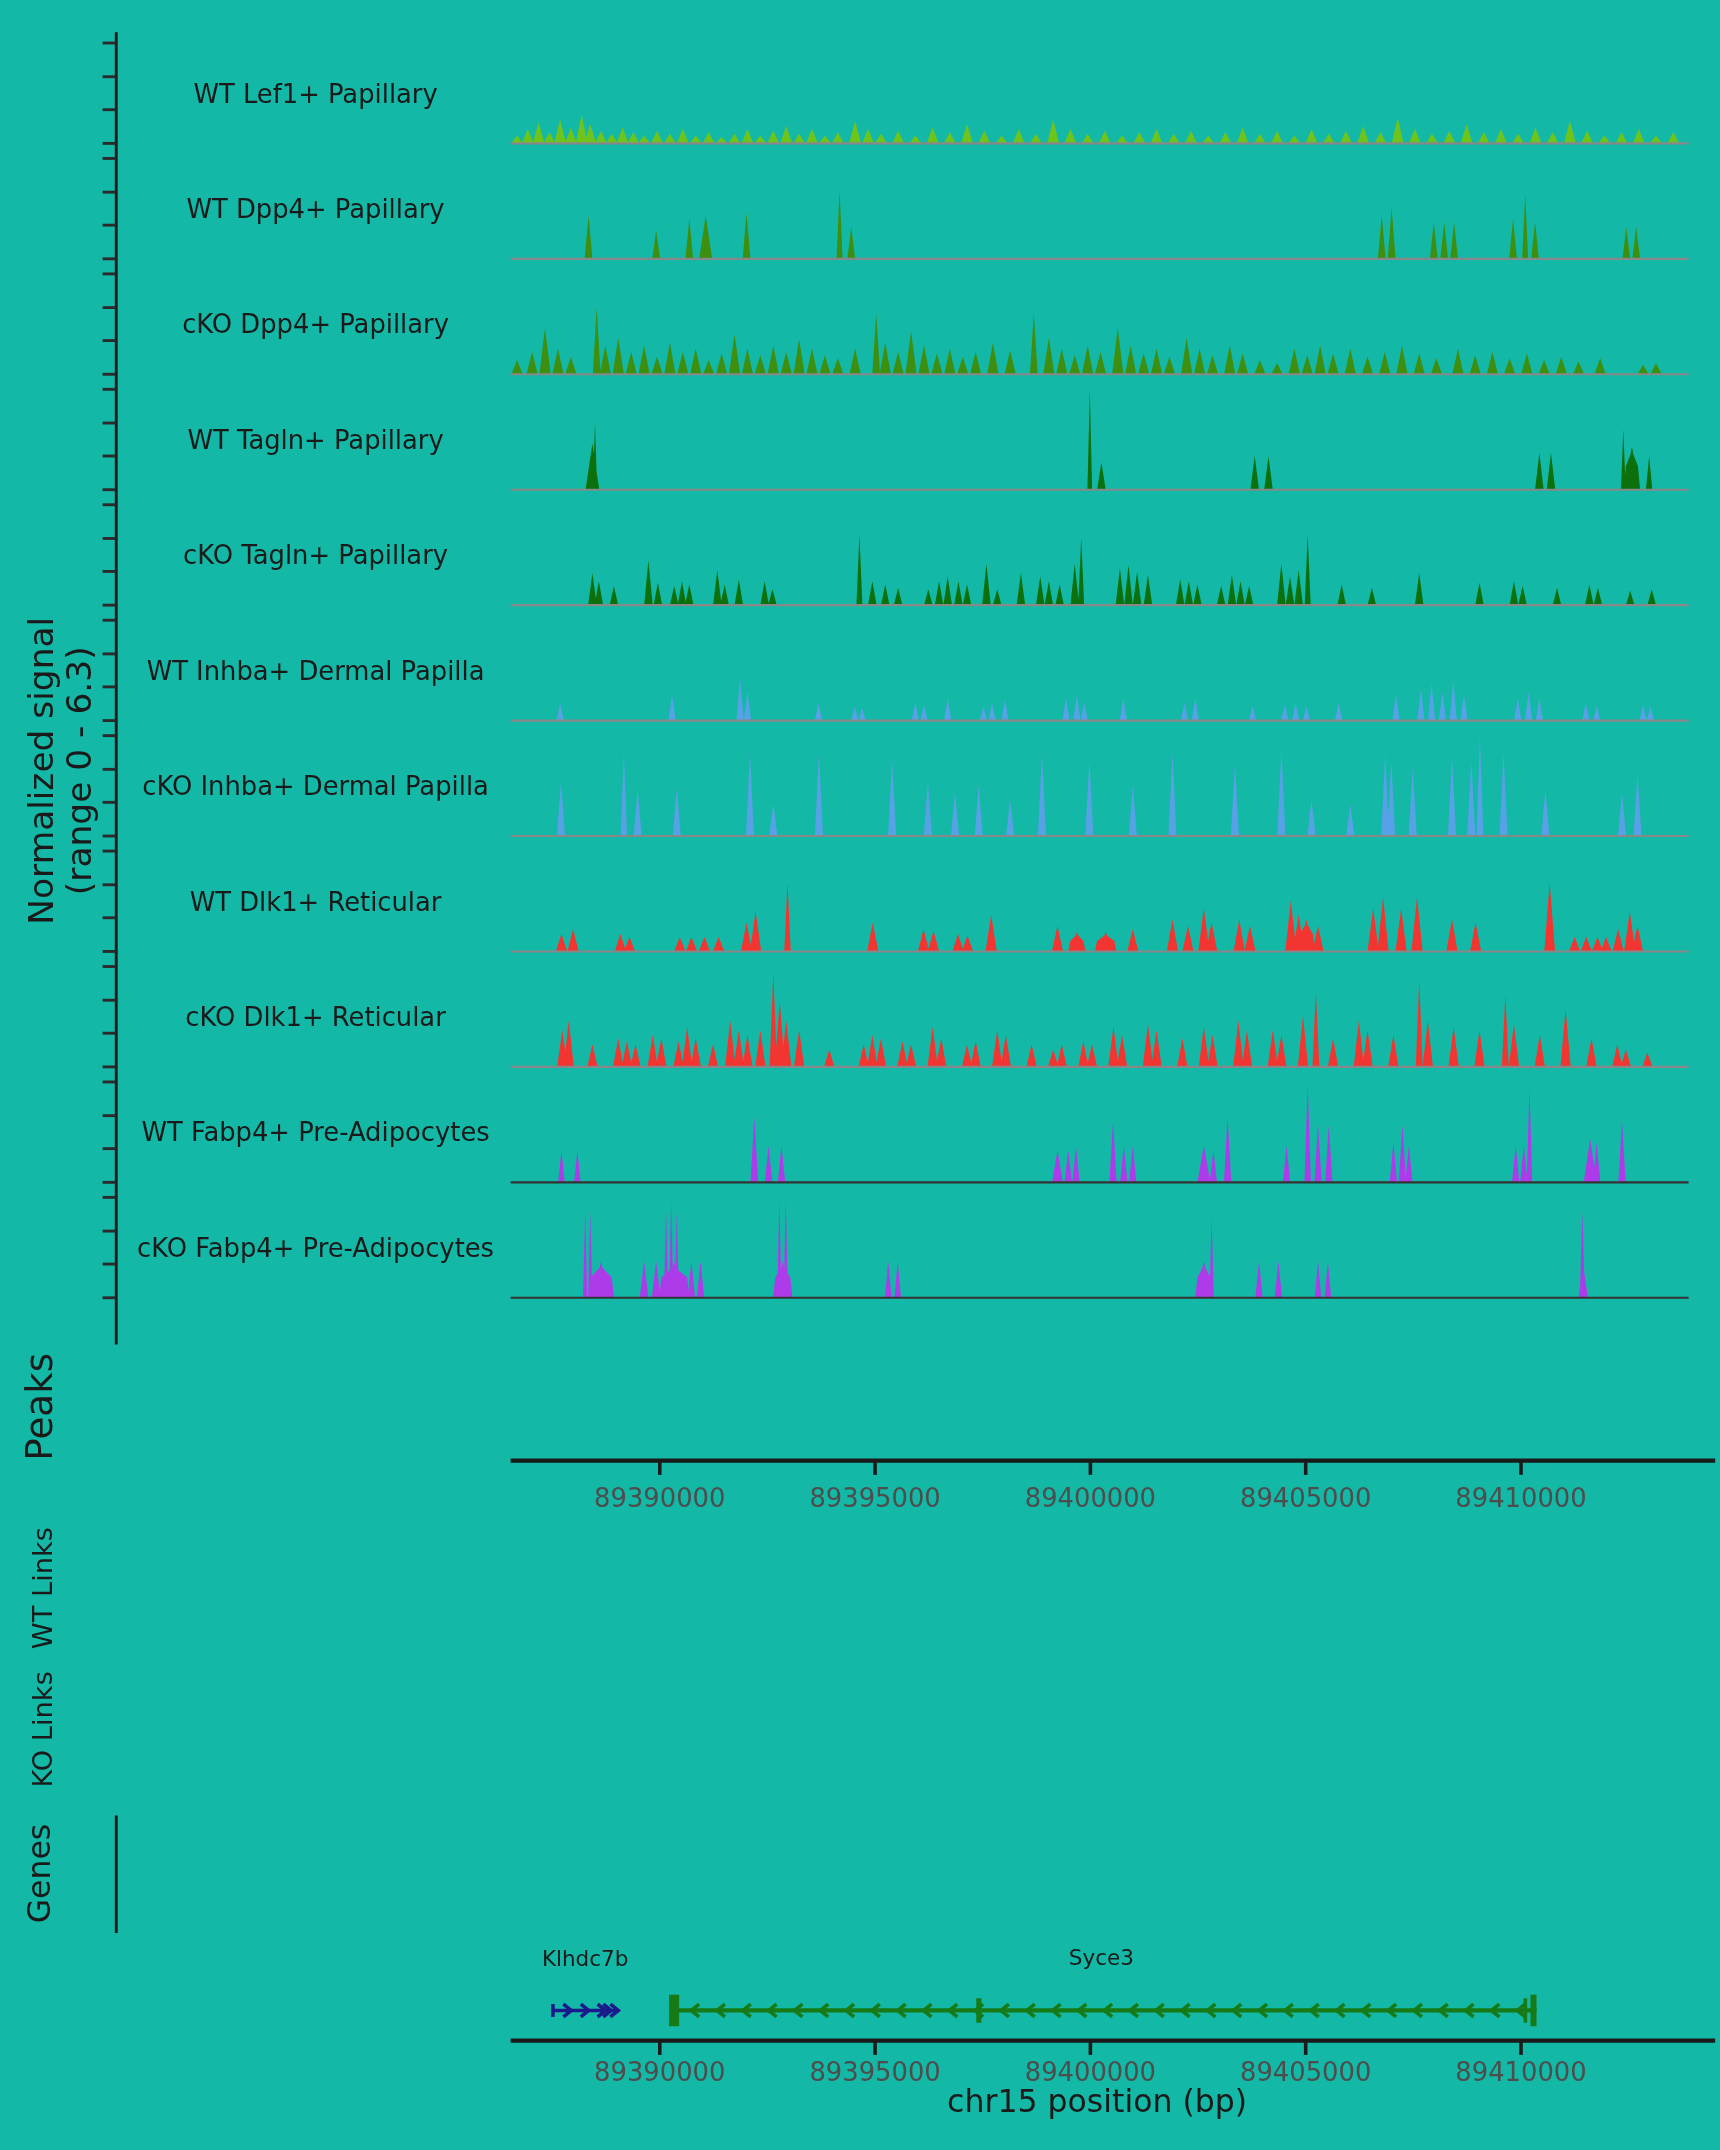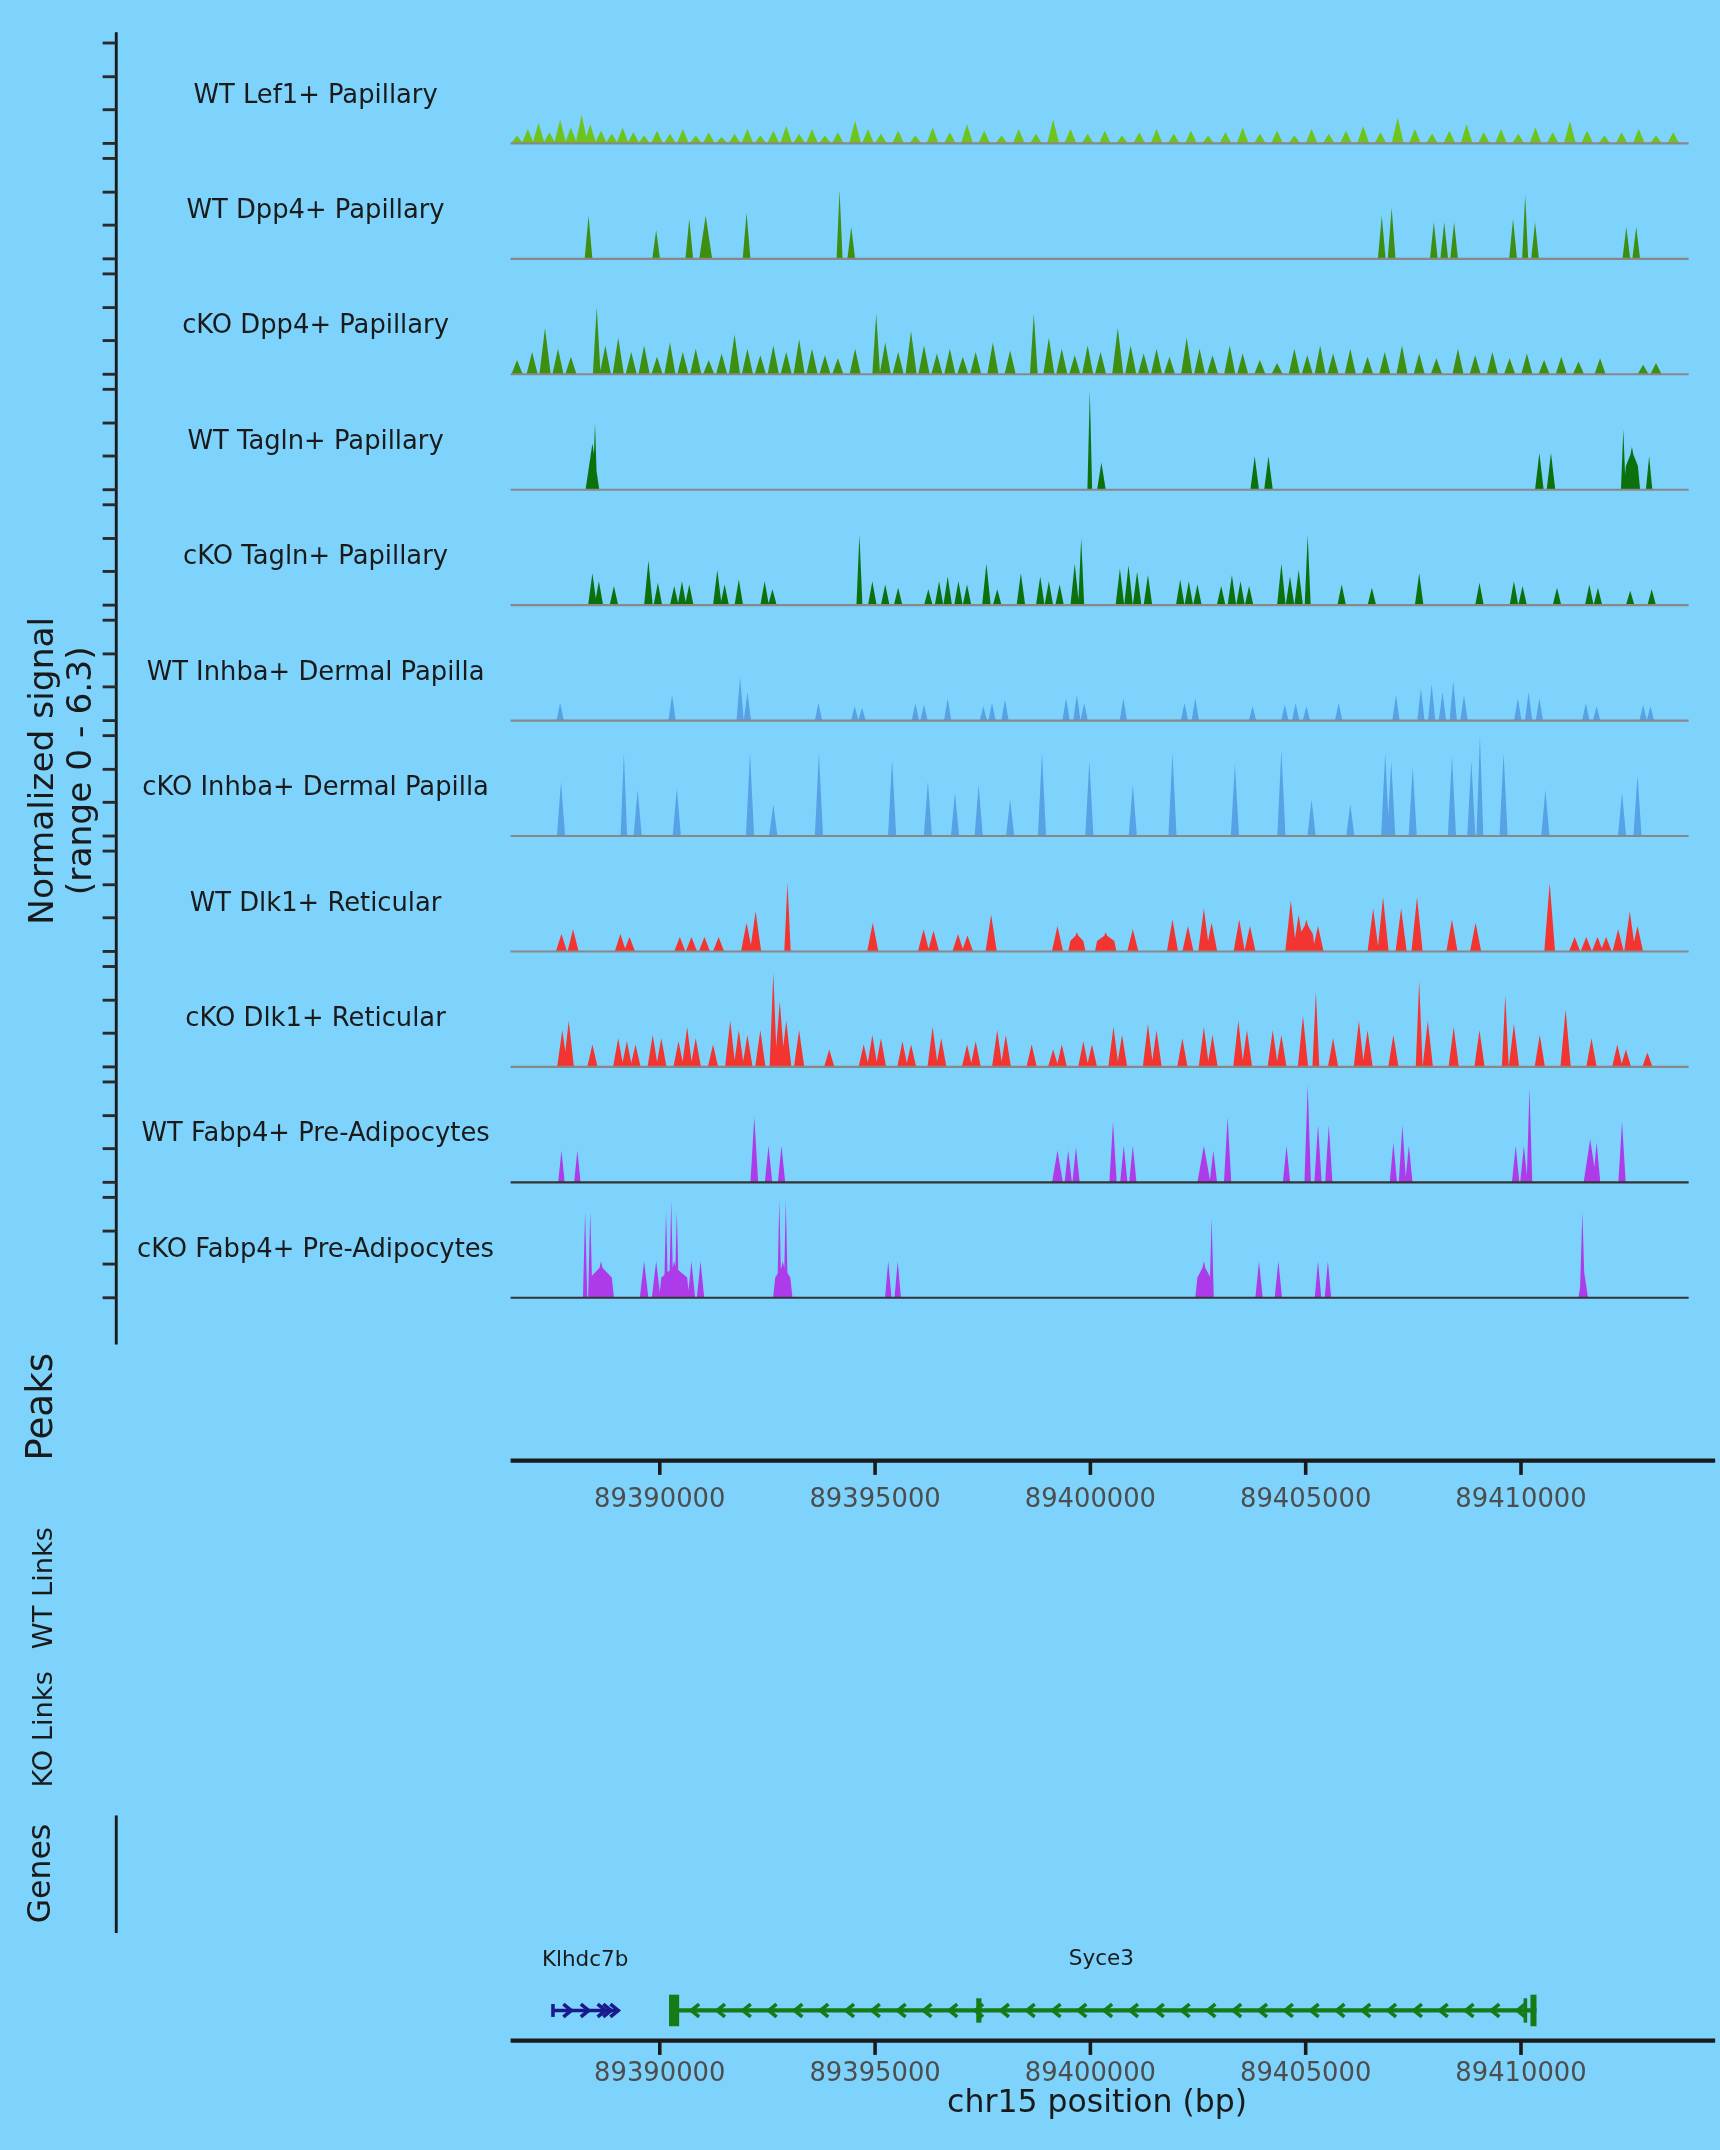--- a/index.html
+++ b/index.html
@@ -1,16 +1,16 @@
 <!DOCTYPE html>
 <html style="font-size:11.5px"><head>
 <meta charset="utf-8">
 <style>
   html,body{margin:0;padding:0;background:#ffffff;}
-  #figure{position:relative;width:1721px;height:2151px;background:#7dd3fc;
+  #figure{position:relative;width:1721px;height:2151px;background:#14b8a6;
           font-family:"DejaVu Sans", sans-serif;}
   svg{position:absolute;left:0;top:0;}
   text{font-family:"DejaVu Sans", sans-serif;fill:#1a1a1a;}
   .ticklabel{fill:#4d4d4d;}
 </style>
 </head>
 <body>
 
 <div id="figure">
   <svg id="gfx" width="1721" height="2151" viewBox="0 0 2400 3000">

